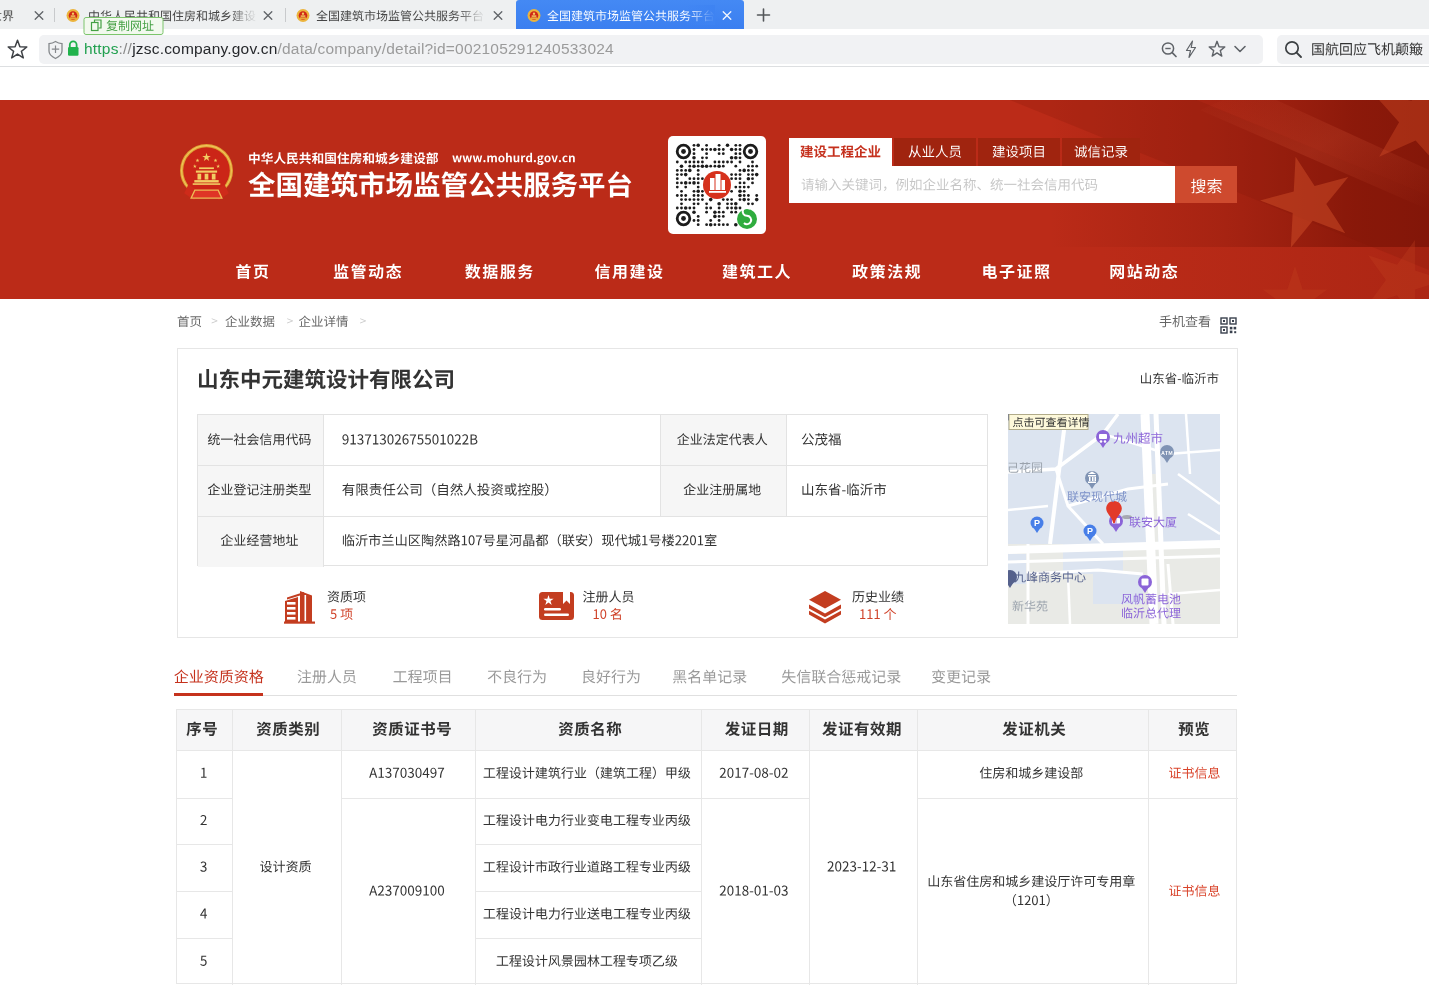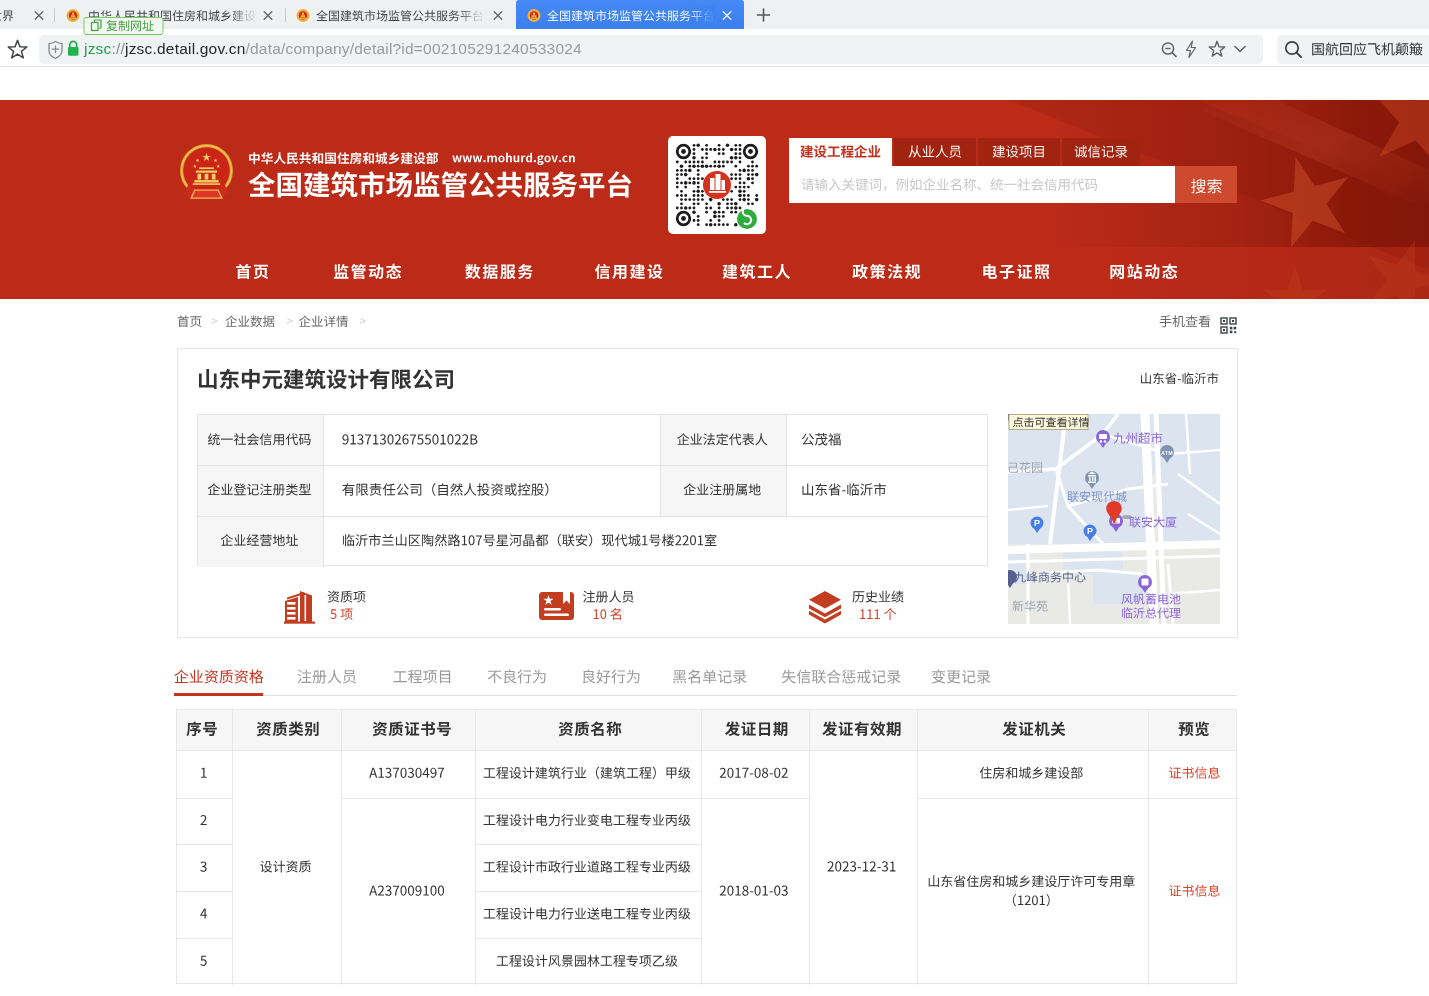--- a/index.html
+++ b/index.html
@@ -5,21 +5,21 @@
  font-family:"Liberation Sans",sans-serif;}
 #page{position:relative;width:1429px;height:996px;overflow:hidden}
 .abs{position:absolute}
 </style></head><body>
 <div id="page">
     <div class="abs" style="left:0;top:0;width:1429px;height:29px;background:#eef0f1"></div>
     <div class="abs" style="left:516px;top:0;width:228px;height:29px;background:linear-gradient(180deg,#4489f4,#3b7ff0);border-radius:3px 3px 0 0"></div>
     <div class="abs" style="left:0;top:29px;width:1429px;height:38px;background:#fff;border-bottom:1px solid #dddfe1"></div>
     <div class="abs" style="left:39px;top:34.5px;width:1224px;height:29px;background:#f1f2f4;border-radius:5px"></div>
     <div class="abs" style="left:1277px;top:34.5px;width:160px;height:29px;background:#f1f2f4;border-radius:5px"></div>
-    <div class="abs" style="left:84px;top:39.5px;font-size:15.5px;letter-spacing:0.2px;color:#9b9b9b;white-space:nowrap"><span style="color:#22a050">jzsc</span><span style="color:#8a8a8a">://</span><span style="color:#26282c">jzsc.detail.gov.cn</span>/data/company/detail?id=002105291240533024</div>
+    <div class="abs" style="left:84px;top:39.5px;font-size:15.5px;letter-spacing:0.2px;color:#9b9b9b;white-space:nowrap"><span style="color:#22a050">https</span><span style="color:#8a8a8a">://</span><span style="color:#26282c">jzsc.company.gov.cn</span>/data/company/detail?id=002105291240533024</div>
     <svg class="abs" style="left:0;top:0" width="1429" height="70" viewBox="0 0 1429 70" xmlns="http://www.w3.org/2000/svg">
       <rect x="54" y="8" width="1" height="14" fill="#c8cacc"></rect>
       <rect x="285" y="8" width="1" height="14" fill="#c8cacc"></rect>
       <path d="M35.2 11.7 L42.8 19.3 M35.2 19.3 L42.8 11.7" stroke="#606468" stroke-width="1.3" stroke-linecap="round"></path>
       <path d="M264.2 11.7 L271.8 19.3 M264.2 19.3 L271.8 11.7" stroke="#606468" stroke-width="1.3" stroke-linecap="round"></path>
       <path d="M494.2 11.7 L501.8 19.3 M494.2 19.3 L501.8 11.7" stroke="#606468" stroke-width="1.3" stroke-linecap="round"></path>
       <path d="M723.2 11.7 L730.8 19.3 M723.2 19.3 L730.8 11.7" stroke="#f2f6fd" stroke-width="1.3" stroke-linecap="round"></path>
       <path d="M763.5 9 V21 M757.5 15 H769.5" stroke="#54575a" stroke-width="1.6" stroke-linecap="round"></path>
       <g>
         <circle cx="73" cy="15.5" r="6.5" fill="#ecb33c"></circle>

